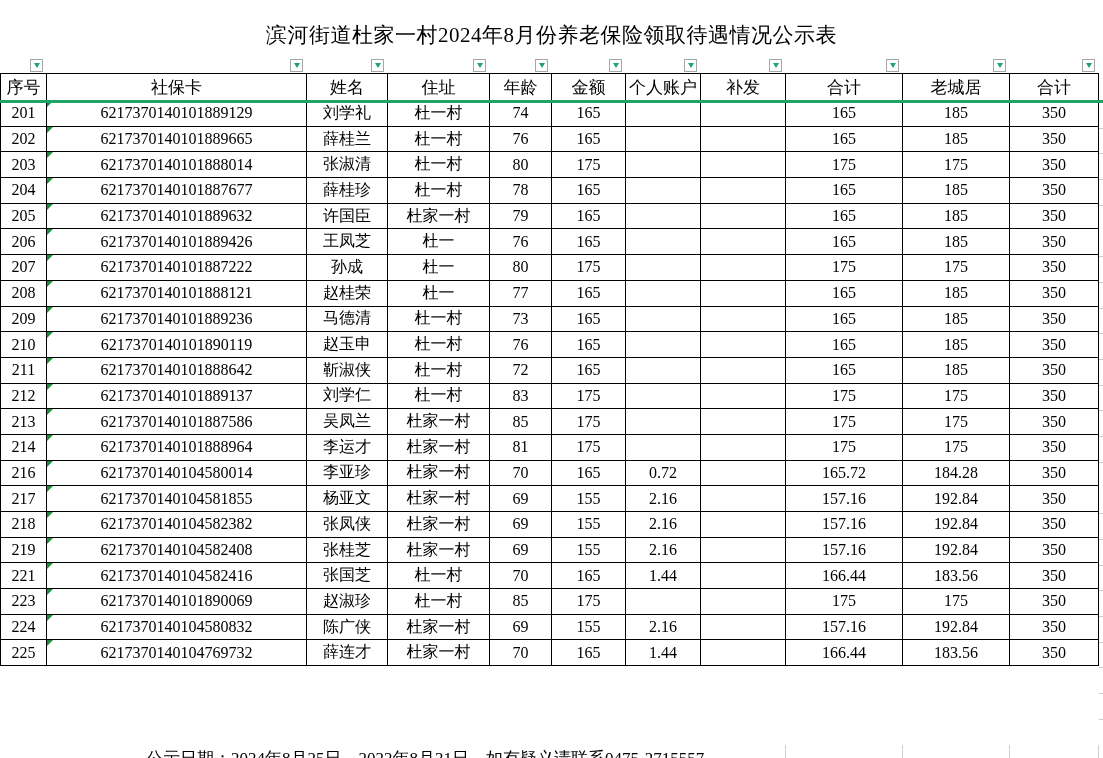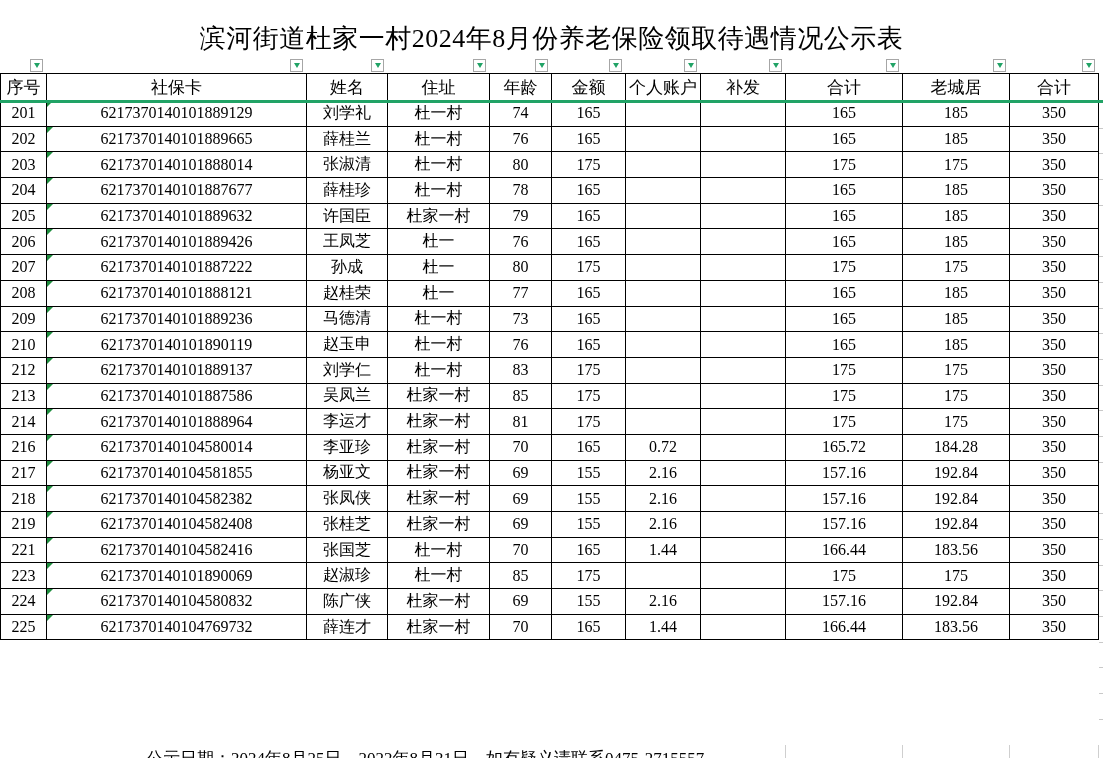--- a/index.html
+++ b/index.html
@@ -3,21 +3,21 @@
 <meta charset="utf-8">
 <style>
   html,body{margin:0;padding:0;}
   body{
     width:1103px;height:758px;overflow:hidden;background:#ffffff;
     font-family:"Liberation Serif","DejaVu Serif",serif;color:#000;
   }
   .sheet{position:relative;width:1103px;height:758px;overflow:hidden;background:#fff;}
   .title{
     position:absolute;top:21px;left:0;width:1103px;text-align:center;
-    font-size:26px;letter-spacing:0.5px;white-space:nowrap;
+    font-size:21px;letter-spacing:0.5px;white-space:nowrap;
   }
   
   .filter-row{position:absolute;top:57px;left:0;height:16px;display:flex;}
   .fcell{position:relative;height:16px;flex:0 0 auto;}
   .fbtn{
     position:absolute;right:3px;bottom:1px;width:13px;height:13px;box-sizing:border-box;
     background:#fff;border:1px solid #a6a6a6;display:flex;align-items:center;justify-content:center;
   }
   .tri{width:0;height:0;border-left:3.5px solid transparent;border-right:3.5px solid transparent;border-top:5px solid #21a366;}
   
@@ -259,20 +259,33 @@
           <td>杜一村</td>
           <td>76</td>
           <td>165</td>
           <td></td>
           <td></td>
           <td>165</td>
           <td>185</td>
           <td>350</td>
         </tr>
         <tr>
+          <td>211</td>
+          <td class="card">6217370140101888642</td>
+          <td>靳淑侠</td>
+          <td>杜一村</td>
+          <td>72</td>
+          <td>165</td>
+          <td></td>
+          <td></td>
+          <td>165</td>
+          <td>185</td>
+          <td>350</td>
+        </tr>
+        <tr>
           <td>212</td>
           <td class="card">6217370140101889137</td>
           <td>刘学仁</td>
           <td>杜一村</td>
           <td>83</td>
           <td>175</td>
           <td></td>
           <td></td>
           <td>175</td>
           <td>175</td>

